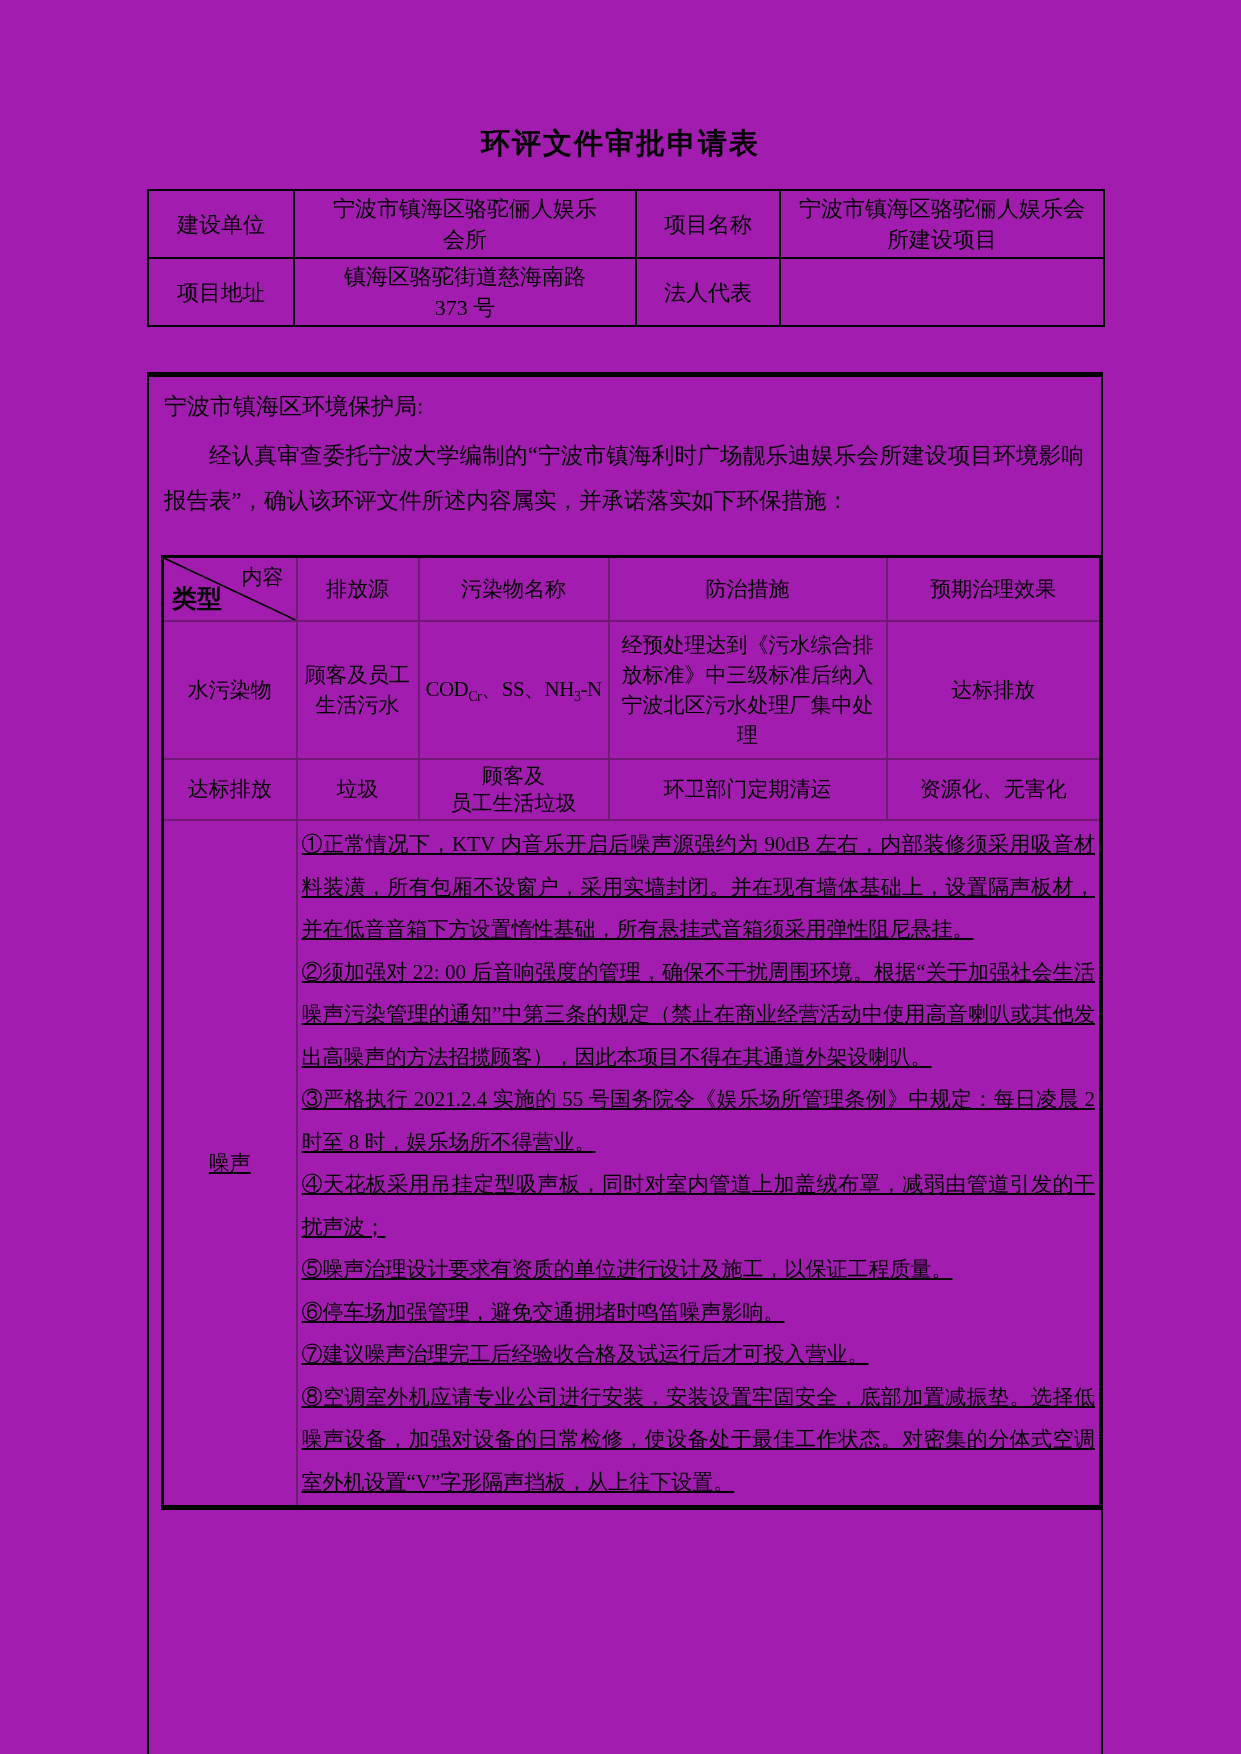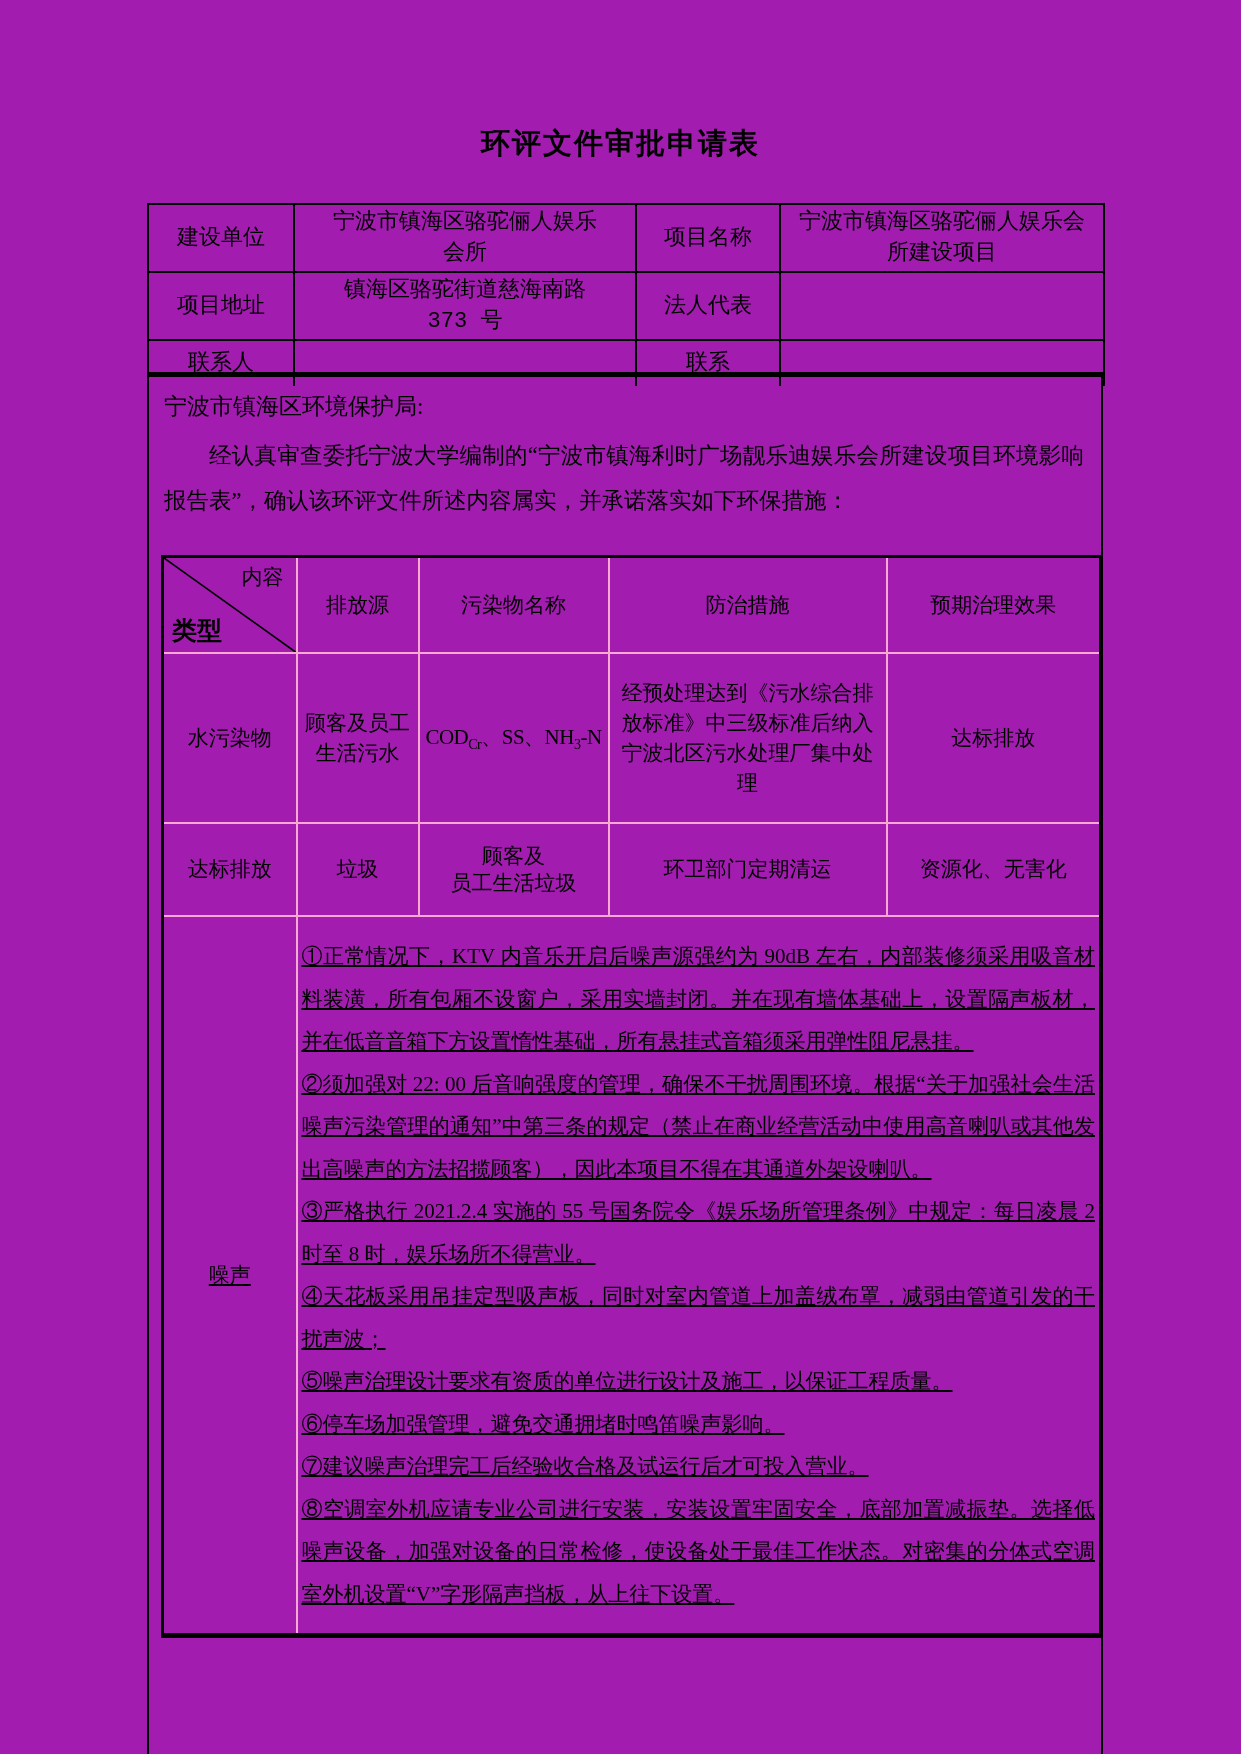--- a/index.html
+++ b/index.html
@@ -7,42 +7,42 @@
     position:relative;width:1241px;height:1754px;margin:0 auto;
     background:#a21caf;color:#000;
     font-family:"Liberation Serif","DejaVu Serif",serif;
   }
   .doc-title{
     position:absolute;top:124px;left:0;width:100%;
     text-align:center;font-size:29px;font-weight:bold;letter-spacing:2px;
   }
   
   table{border-collapse:collapse;table-layout:fixed;}
-  .t1{position:absolute;left:147px;top:203px;width:956px;
-      border:2px solid #000;border-bottom:0;font-family:Liberation Mono, monospace;}
+  .t1{position:absolute;left:147px;top:189px;width:956px;
+      border:2px solid #000;border-bottom:0;}
   .t1 td{border:2px solid #000;font-size:22px;text-align:center;
          vertical-align:middle;padding:2px 6px;line-height:31px;}
   .t1 tr td{height:62px;}
   .t1 tr.r3 td{height:41px;border-bottom:0;}
   .prewrap{white-space:pre-line;}
   
   .outer-box{
     position:absolute;left:147px;top:372px;width:956px;height:1413px;
     border:2px solid #000;border-top:5px solid #000;box-sizing:border-box;
   }
   .salutation{position:absolute;left:15px;top:14px;font-size:23px;line-height:32px;}
   .letter-body{
     position:absolute;left:15px;right:17px;top:56px;
     font-size:22.5px;line-height:45px;text-indent:2em;text-align:justify;margin:0;
   }
   
   .t2{position:absolute;left:12px;top:178px;width:938px;
       border:3px solid #000;border-bottom:5px solid #000;}
-  .t2 td{border:2px solid #f9a8d4;vertical-align:middle;font-size:21px;
-         text-align:center;padding:18px 4px;}
+  .t2 td{border:2px solid #701a75;vertical-align:middle;font-size:21px;
+         text-align:center;padding:2px 4px;}
   .t2 tr.hrow td{height:58px;}
   .t2 tr.wrow td{height:132px;}
   .t2 tr.srow td{height:55px;line-height:27px;}
   .t2 tr.nrow td{height:679px;text-decoration:underline;}
   .corner-cell{position:relative;padding:0;}
   .corner-cell svg{position:absolute;left:0;top:0;width:100%;height:100%;display:block;}
   .corner-top{position:absolute;top:5px;right:12px;font-size:21px;}
   .corner-bottom{position:absolute;bottom:5px;left:8px;font-size:25px;font-weight:bold;}
   .src-cell{padding:2px 16px;line-height:30px;}
   .pollutant-cell{font-size:22px;padding:2px 2px;letter-spacing:-0.5px;}
@@ -72,26 +72,20 @@
 会所</td>
       <td>项目名称</td>
       <td class="prewrap">宁波市镇海区骆驼俪人娱乐会
 所建设项目</td>
     </tr>
     <tr>
       <td>项目地址</td>
       <td class="prewrap">镇海区骆驼街道慈海南路
 373 号</td>
       <td>法人代表</td>
-      <td></td>
-    </tr>
-    <tr class="r3">
-      <td>联系人</td>
-      <td></td>
-      <td>联系</td>
       <td></td>
     </tr>
   </tbody>
     </table>
 
   <div class="outer-box">
 
     <div class="salutation">宁波市镇海区环境保护局:</div>
     <p class="letter-body">经认真审查委托宁波大学编制的“宁波市镇海利时广场靓乐迪娱乐会所建设项目环境影响报告表”，确认该环评文件所述内容属实，并承诺落实如下环保措施：</p>
 

